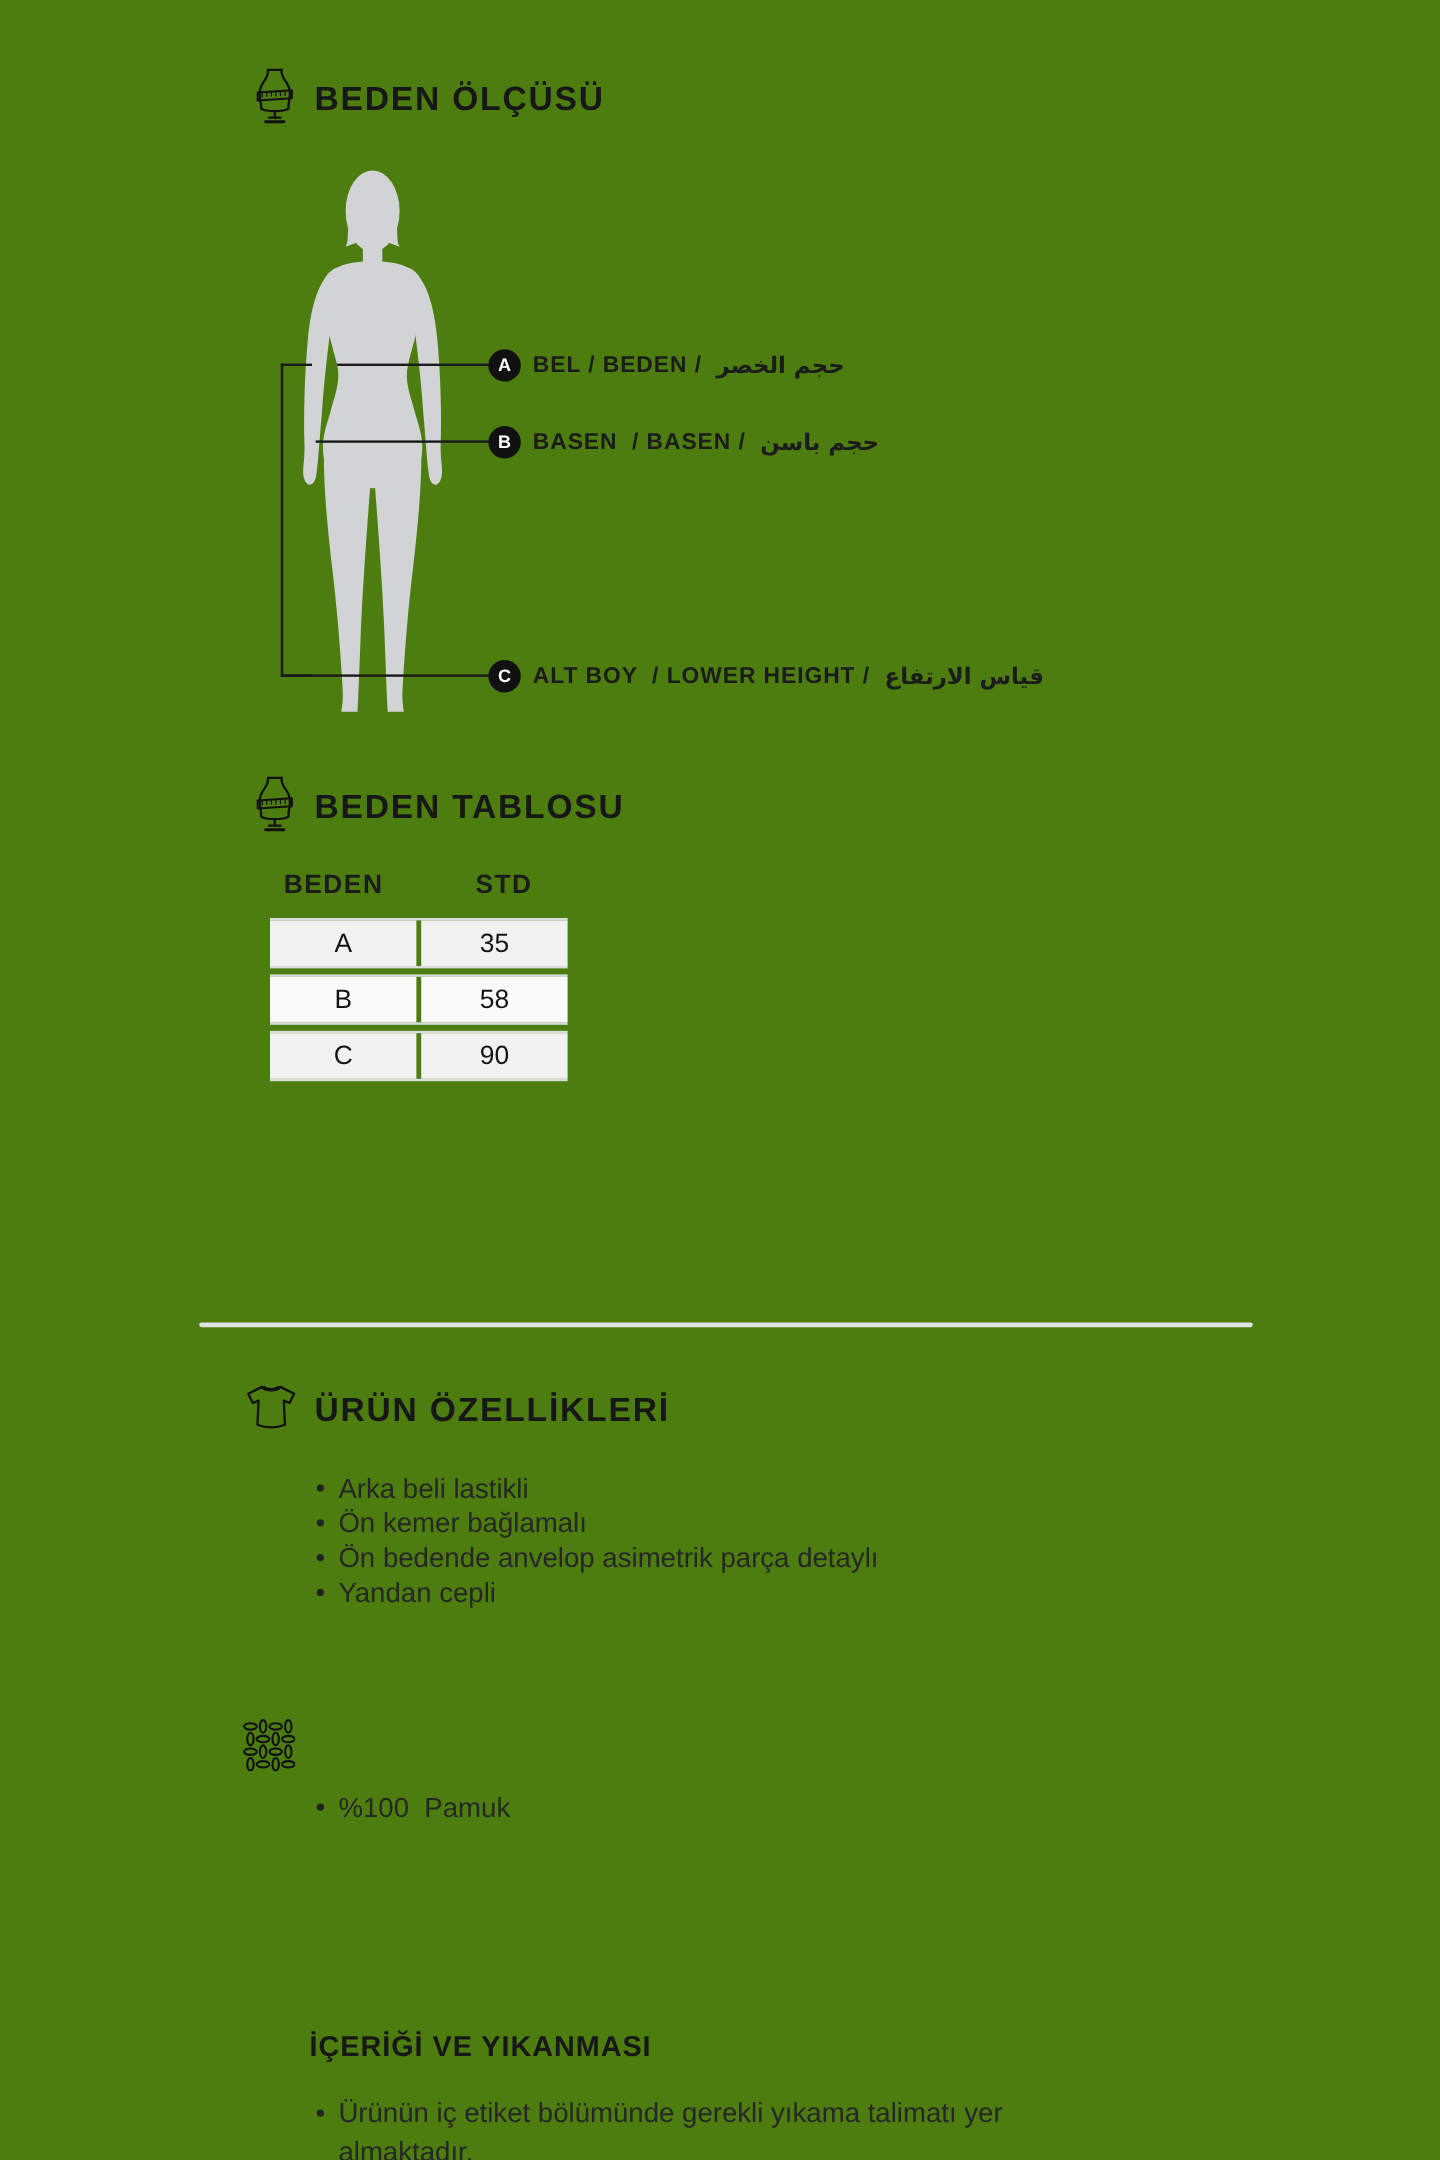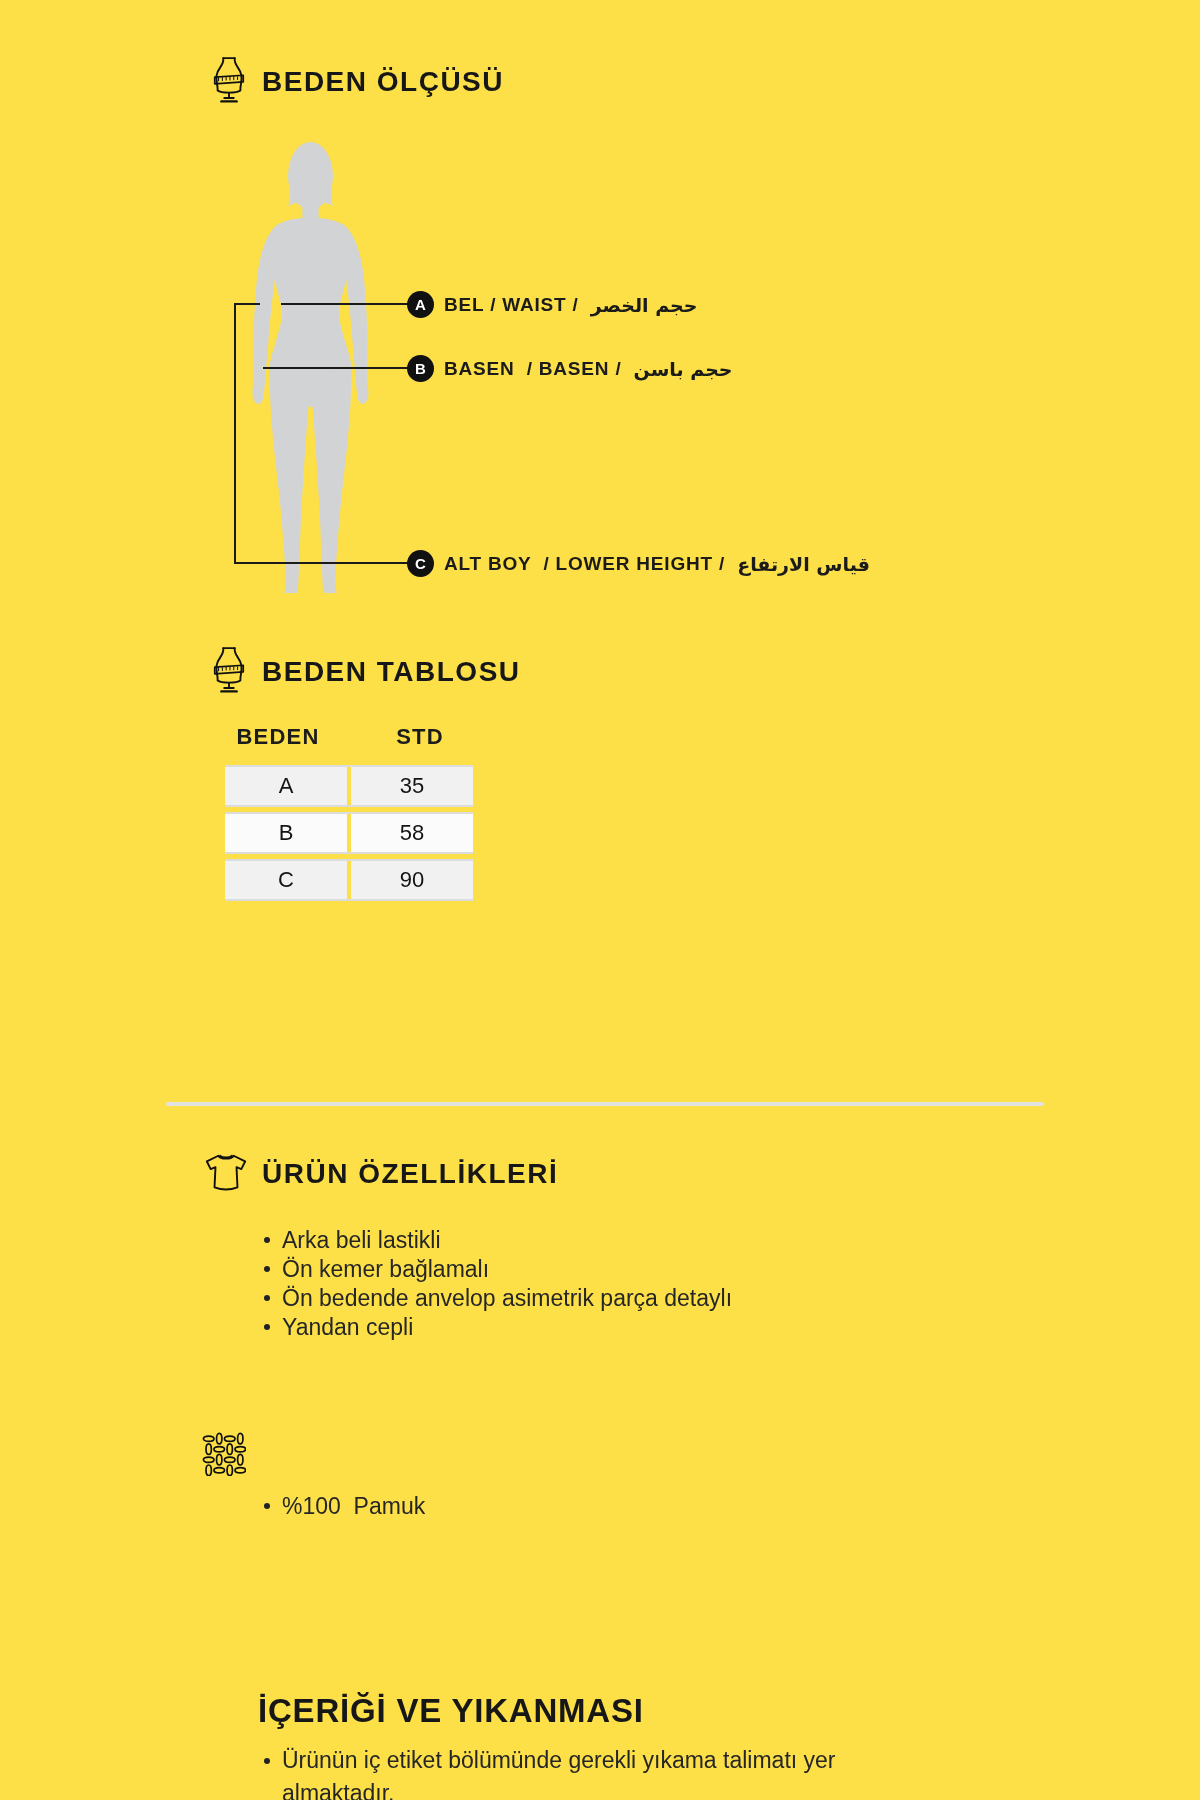--- a/index.html
+++ b/index.html
@@ -1,18 +1,18 @@
 <!DOCTYPE html>
 <html><head>
 <meta charset="utf-8">
 <style>
   * { margin:0; padding:0; box-sizing:border-box; }
   html,body { background:#ffffff; }
   body { font-family:"Liberation Sans", sans-serif; color:#1c1c1c; }
-  .canvas { position:relative; width:1200px; height:1800px; background:#fde047; overflow:hidden; }
+  .canvas { position:relative; width:1200px; height:1800px; background:#4d7c0f; overflow:hidden; }
 
   
   .sec-head { position:absolute; display:flex; align-items:center; gap:14px; }
   .sec-title { font-size:28px; font-weight:700; letter-spacing:1.5px; color:#171717; white-space:pre; }
   .sec-icon { flex:0 0 auto; }
 
   
   .figure-svg { position:absolute; left:243px; top:140px; }
   .bracket { position:absolute; left:234px; top:303px; width:26px; height:261px;
              border-left:2px solid #1a1a1a; border-top:2px solid #1a1a1a; border-bottom:2px solid #1a1a1a; }
@@ -88,21 +88,21 @@
       <path d="M32,226 L74,242 L73,264 C70,300 66,348 64,390 C63,414 62,438 61,455 L46,455 C47,450 48,444 47,432 C45,402 42,368 38,338 C33,300 29,262 30,232 Z"></path>
       <path d="M118,226 L76,242 L77,264 C80,300 84,348 86,390 C87,414 88,438 89,455 L104,455 C103,450 102,444 103,432 C105,402 108,368 112,338 C117,300 121,262 120,232 Z"></path>
     </g>
   </svg>
 
   <div class="bracket"></div>
 
   <div class="m-line" style="left:281px; top:303px; width:127px;"></div>
   <div class="badge" style="left:407px; top:291px;">A</div>
   <div class="m-label" style="left:444px; top:291px;">
-    <span class="lat">BEL / WAIST / </span>
+    <span class="lat">BEL / BEDEN / </span>
     <span class="ar">حجم الخصر</span>
   </div>
 
   <div class="m-line" style="left:263px; top:367px; width:145px;"></div>
   <div class="badge" style="left:407px; top:355px;">B</div>
   <div class="m-label" style="left:444px; top:355px;">
     <span class="lat">BASEN  / BASEN / </span>
     <span class="ar">حجم باسن</span>
   </div>
 
@@ -209,21 +209,21 @@
   </div>
 
   <div class="feature-list" style="left:264px; top:1492px;">
     <div class="bullet-row">
       <span class="dot"></span>
       <span class="item">%100  Pamuk</span>
     </div>
   </div>
 
   <div class="sec-head" style="left:258px; top:1692px;">
-    <span class="sec-title" style="font-size:33px; letter-spacing:0.8px;">İÇERİĞİ VE YIKANMASI</span>
+    <span class="sec-title" style="font-size:24px; letter-spacing:0.8px;">İÇERİĞİ VE YIKANMASI</span>
   </div>
 
   <div class="care-block">
     <div class="bullet-row">
       <span class="dot" style="margin-top:14px;"></span>
       <span class="item">Ürünün iç etiket bölümünde gerekli yıkama talimatı yer almaktadır.</span>
     </div>
   </div>
 
 </div>

